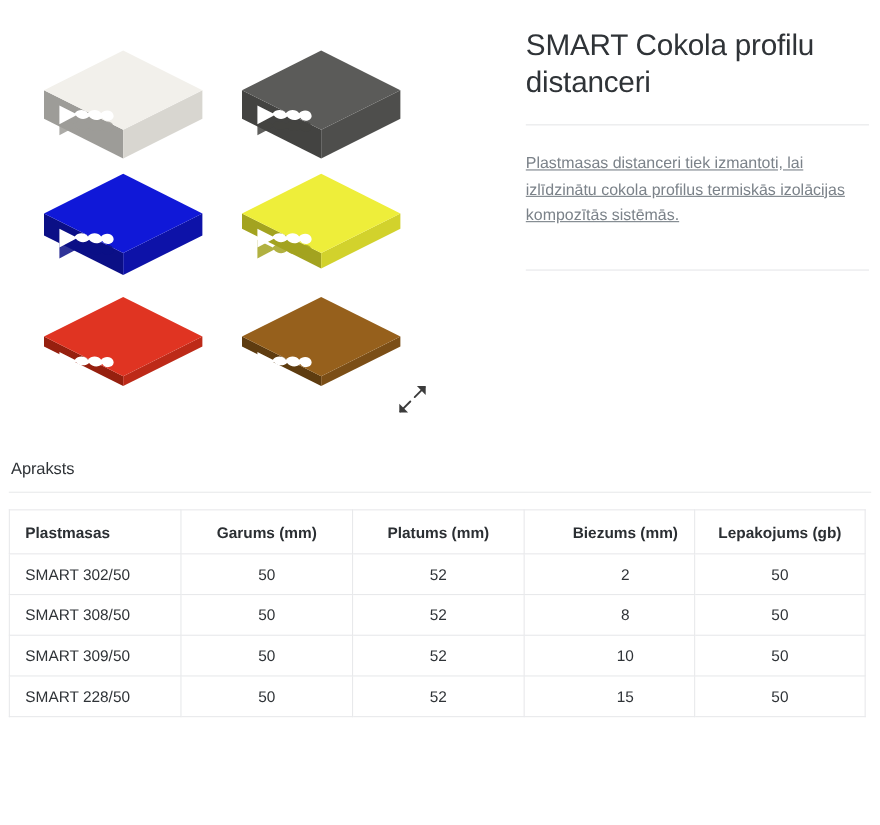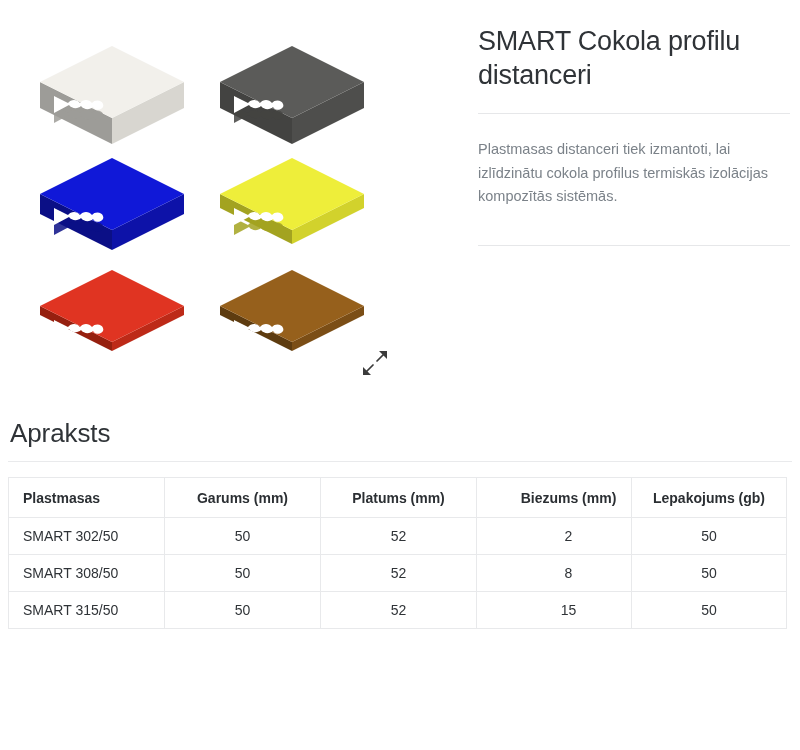--- a/index.html
+++ b/index.html
@@ -62,29 +62,30 @@
     margin: 0;
   }
   .rule-title { margin-top: 21px; width: 312px; }
   .product-desc {
     margin: 0;
     padding-top: 24px;
     width: 314px;
     font-size: 14.5px;
     line-height: 1.62;
     color: #7b8289;
+    text-decoration: underline;
   }
   .rule-desc { margin-top: 37px; width: 312px; }
 
   
   .section { padding: 0 8px; }
   .section-heading {
     margin: 0;
     padding: 8px 0 12px 2px;
-    font-size: 26px;
+    font-size: 15px;
     font-weight: 400;
     color: #2f3337;
     letter-spacing: -0.1px;
   }
   .rule-section { width: 784px; margin: 0 0 15px 0; background: #e9eaec; }
 
   table.specs {
     width: 778px;
     border-collapse: collapse;
     table-layout: fixed;
@@ -233,21 +234,28 @@
             <td class="c4">50</td>
           </tr>
           <tr>
             <td class="c0">SMART 308/50</td>
             <td class="c1">50</td>
             <td class="c2">52</td>
             <td class="c3">8</td>
             <td class="c4">50</td>
           </tr>
           <tr>
-            <td class="c0">SMART 315/50</td>
+            <td class="c0">SMART 309/50</td>
+            <td class="c1">50</td>
+            <td class="c2">52</td>
+            <td class="c3">10</td>
+            <td class="c4">50</td>
+          </tr>
+          <tr>
+            <td class="c0">SMART 228/50</td>
             <td class="c1">50</td>
             <td class="c2">52</td>
             <td class="c3">15</td>
             <td class="c4">50</td>
           </tr>
         </tbody>
     </table>
   </div>
 
 </div>

